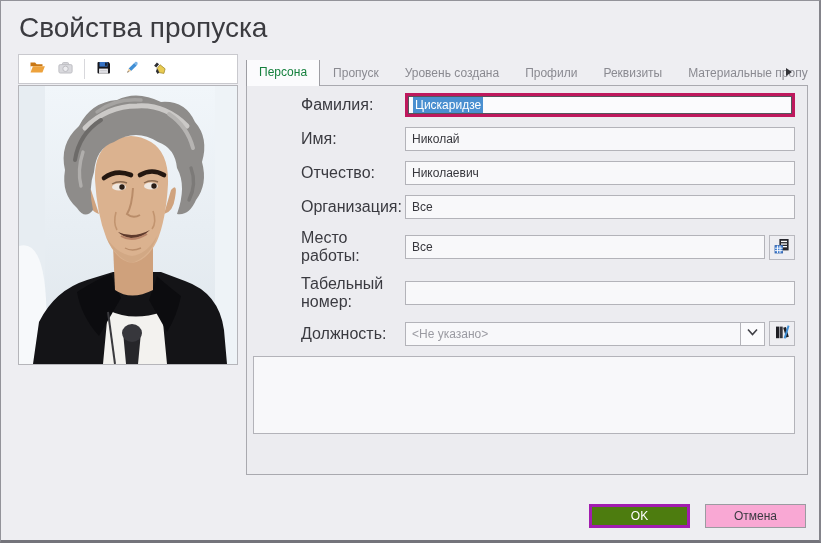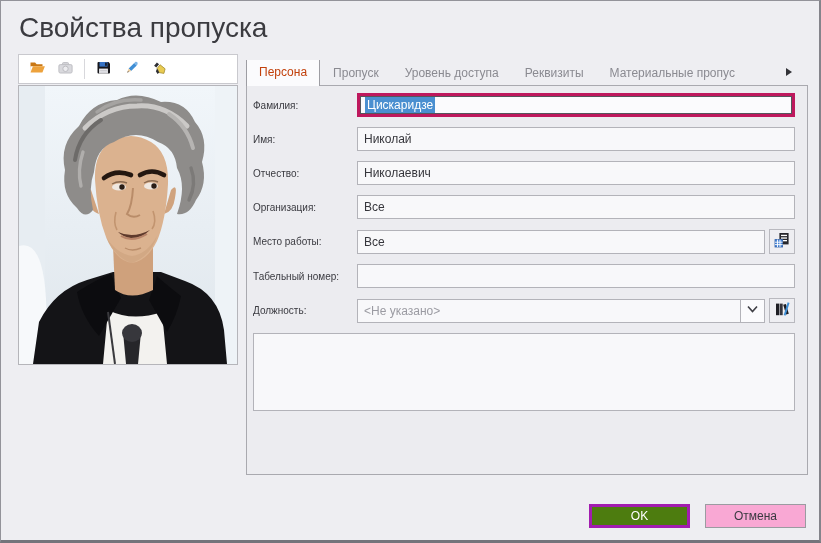--- a/index.html
+++ b/index.html
@@ -18,29 +18,29 @@
   .tsep{width:1px;height:20px;background:#d8d8dc;margin:0 4px;}
   
   .photo-frame{position:absolute;left:17px;top:84px;width:220px;height:280px;
     border:1px solid #b5b5ba;background:#e9eff4;overflow:hidden;}
   .photo-frame svg{display:block;}
   .caption{position:absolute;left:18px;top:376px;font-size:11px;color:#4b4b52;}
   
   .tabs{position:absolute;left:245px;top:59px;width:562px;height:26px;display:flex;
     align-items:flex-end;overflow:hidden;z-index:2;}
   .tab{font-size:12px;color:#8a8a91;padding:5px 13px 6px;white-space:nowrap;cursor:default;}
-  .tab.active{background:#fbfbfd;border:1px solid #9d9da3;border-bottom:none;color:#c2410c;
+  .tab.active{background:#fbfbfd;border:1px solid #9d9da3;border-bottom:none;color:#15803d;
     padding:5px 12px 7px;}
   .tabs-arrow{position:absolute;right:27px;top:67px;width:0;height:0;z-index:3;
     border-left:6px solid #333338;border-top:4px solid transparent;border-bottom:4px solid transparent;}
   
   .content{position:absolute;left:245px;top:84px;width:562px;height:390px;background:#ececf0;
     border:1px solid #a9a9af;padding:7px 12px 0 6px;z-index:1;}
   .row{display:flex;align-items:center;margin-bottom:10px;}
-  .row label{width:104px;flex:0 0 104px;font-size:10px;color:#3a3a40;}
+  .row label{width:104px;flex:0 0 104px;font-size:16px;color:#3a3a40;margin-left:48px;}
   .inp{flex:1;height:24px;background:#f8f8fa;border:1px solid #b3b3b9;font-size:12px;
     color:#36363c;padding:0 6px;font-family:inherit;min-width:0;}
   .inp::placeholder{color:#9b9ba2;}
   .inp-focused{flex:1;height:24px;background:#fbfbfd;border:3px solid #be185d;
     box-shadow:inset 0 0 0 1px #55555c;display:flex;align-items:center;padding:0 5px;min-width:0;}
   .sel{background:#4a8fd0;color:#ffffff;font-size:12px;padding:1px 2px;}
   .side-btn{width:26px;height:25px;margin-left:4px;flex:0 0 26px;background:#eeeef2;
     border:1px solid #b9b9bf;display:flex;align-items:center;justify-content:center;padding:0;}
   .drop-btn{width:25px;height:24px;margin-left:-1px;flex:0 0 25px;background:#fbfbfd;
     border:1px solid #b3b3b9;display:flex;align-items:center;justify-content:center;padding:0;}
@@ -173,21 +173,22 @@
       <ellipse cx="113" cy="247" rx="10" ry="9" fill="#37373c"></ellipse>
 
       <path d="M89,226 L96,278" stroke="#3a3a3e" stroke-width="2" fill="none"></path>
     </svg>
   </div>
 
 
   <div class="tabs">
     <div class="tab active">Персона</div>
     <div class="tab">Пропуск</div>
-    <div class="tab">Уровень доступа</div>
+    <div class="tab">Уровень создана</div>
+    <div class="tab">Профили</div>
     <div class="tab">Реквизиты</div>
     <div class="tab">Материальные пропус</div>
   </div>
   <div class="tabs-arrow"></div>
 
   <div class="content">
 
     <div class="row">
       <label>Фамилия:</label>
       <div class="inp-focused">

